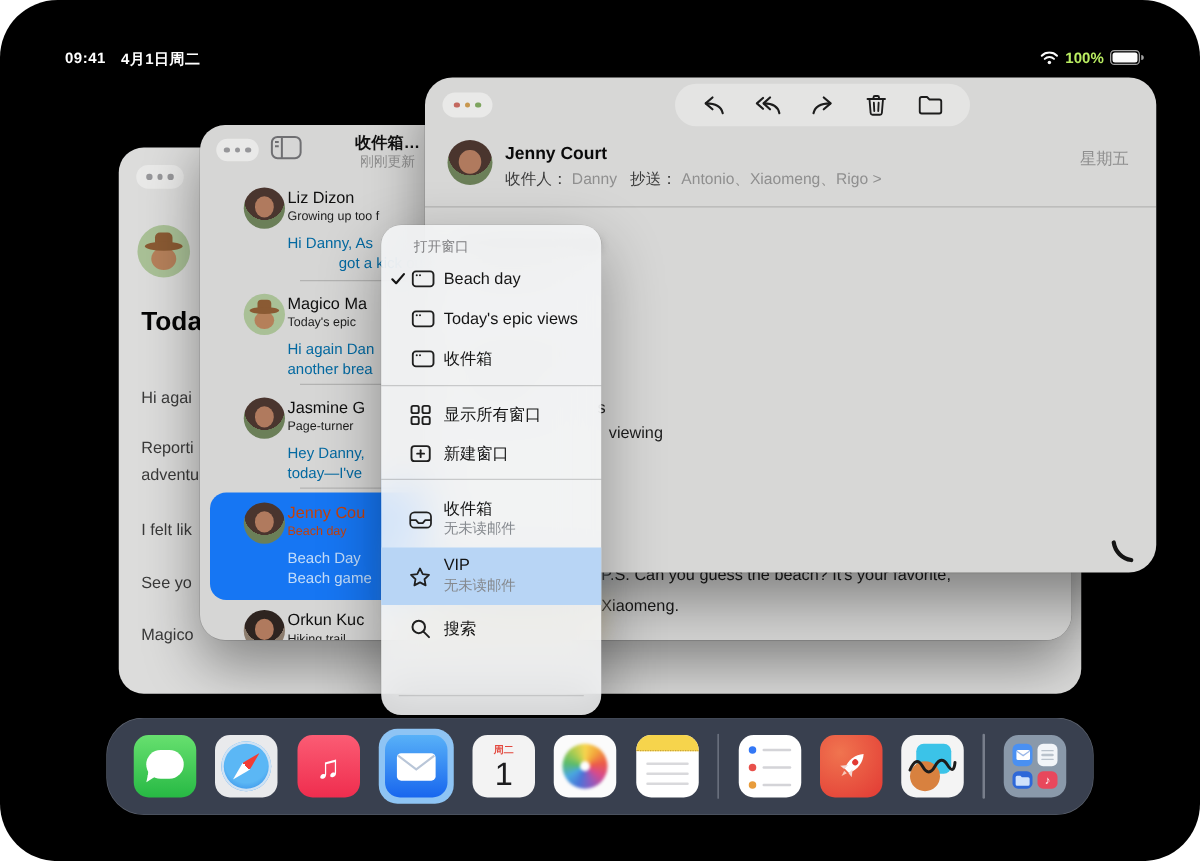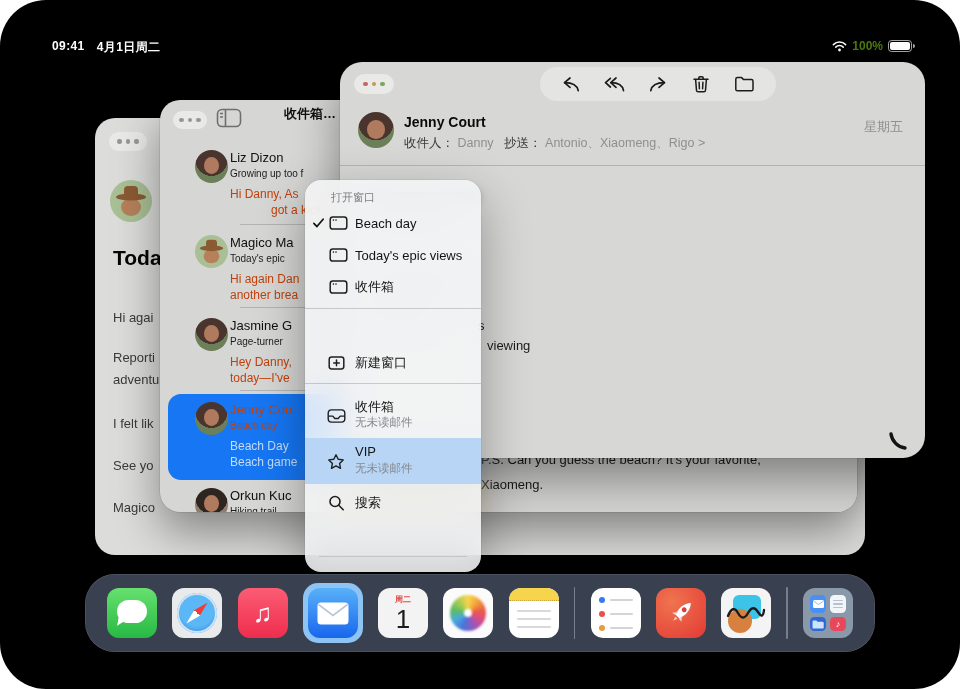--- a/index.html
+++ b/index.html
@@ -8,21 +8,21 @@
   #ipad{position:absolute;left:0;top:0;width:960px;height:689px;background:#000;border-radius:46px;}
   #screen{position:absolute;left:30px;top:30px;width:900px;height:629px;border-radius:26px;overflow:hidden;
     background:
       radial-gradient(240px 150px at 100% 0%, rgba(133,160,153,.95) 0%, rgba(133,160,153,0) 62%),
       radial-gradient(200px 230px at 101% 76%, rgba(30,104,111,.95) 0%, rgba(30,104,111,0) 60%),
       linear-gradient(115deg, rgba(255,255,255,.14) 4%, rgba(255,255,255,0) 30%),
       linear-gradient(158deg,#68851a0 0%, #64809feb 0%, #6682ab 0%, #5a74a3 28%, #4c5d92 52%, #3d4b80 74%, #2d386b 100%);
   }
   
   .status-left{position:absolute;left:22px;top:9px;color:#fff;font-size:12px;font-weight:700;letter-spacing:.4px;display:flex;gap:12px;}
-  .status-right{position:absolute;right:18px;top:9px;display:flex;align-items:center;gap:5px;color:#4d7c0f;font-size:12px;font-weight:700;}
+  .status-right{position:absolute;right:18px;top:9px;display:flex;align-items:center;gap:5px;color:#bef264;font-size:12px;font-weight:700;}
   .battery{position:relative;width:24px;height:12px;border:1px solid rgba(255,255,255,.65);border-radius:3.5px;}
   .battery i{position:absolute;left:1px;top:1px;bottom:1px;right:1px;background:#fff;border-radius:2px;}
   .battery u{position:absolute;right:-4px;top:3px;width:2px;height:4px;background:rgba(255,255,255,.65);border-radius:0 2px 2px 0;}
   
   .window{position:absolute;background:#d8d8d7;border-radius:20px;
     box-shadow:0 20px 45px rgba(0,0,0,.40),0 0 0 .5px rgba(0,0,0,.15);}
   .pill{position:absolute;display:flex;align-items:center;justify-content:center;gap:4px;background:#e9e9e8;border-radius:11px;}
   .pill b{width:4.5px;height:4.5px;border-radius:50%;background:#97979a;}
   .avatar{position:absolute;border-radius:50%;overflow:hidden;}
   .hair-avatar{background:radial-gradient(circle at 50% 30%,#4a352e 0 56%,#6b7f58 57%);}
@@ -34,21 +34,21 @@
   #back-window .heading{position:absolute;left:18px;top:128px;font-size:21px;font-weight:700;color:#050505;}
   #back-window .bl{position:absolute;left:18px;font-size:13px;color:#3a3a3a;white-space:nowrap;}
   
   #inbox-window{left:130px;top:70px;width:697px;height:412px;background:#d6d6d5;z-index:2;overflow:hidden;}
   #inbox-window .mw-title{position:absolute;left:0;top:5px;width:300px;text-align:center;font-size:13px;font-weight:700;color:#111;}
   #inbox-window .mw-status{position:absolute;left:0;top:22px;width:300px;text-align:center;font-size:11px;color:#8d8d8d;}
   .msg-row{position:absolute;left:0;width:345px;height:86px;}
   .msg-row .avatar{left:35px;top:0;width:33px;height:33px;}
   .msg-row .sender{position:absolute;left:70px;top:0;font-size:13px;font-weight:400;color:#0f0f0f;white-space:nowrap;}
   .msg-row .subject{position:absolute;left:70px;top:18px;font-size:10px;font-weight:500;color:#1c1c1c;white-space:nowrap;}
-  .msg-row .prev{position:absolute;left:70px;font-size:12px;color:#c2410c;white-space:nowrap;}
+  .msg-row .prev{position:absolute;left:70px;font-size:12px;color:#0369a1;white-space:nowrap;}
   .msg-row.selected .sender,.msg-row.selected .subject{color:#c2410c;}
   .msg-row.selected .prev{color:#c3ddfa;}
   #sel-bg{position:absolute;left:8px;top:294px;width:330px;height:86px;border-radius:13px;background:var(--selection-blue,#1676f3);}
   .memoji{background:#a9c096;}
   #reading-pane{position:absolute;left:300px;top:0;right:0;bottom:0;background:#d3d3d2;}
   #reading-pane .pl{position:absolute;left:21px;font-size:13px;color:#1a1a1a;white-space:nowrap;}
   #beach-smudge{position:absolute;left:160px;top:325px;width:160px;height:90px;border-radius:10px;filter:blur(10px);
     background:linear-gradient(180deg,#b9d2e8 0 45%,#d9c9a0 60% 100%);opacity:.8;}
   
   #msg-window{left:310px;top:32px;width:585px;height:396px;background:#d7d7d6;border-radius:22px;z-index:4;overflow:hidden;}
@@ -182,20 +182,21 @@
           </div>
     <span style="position:absolute;left:56px;top:8px;">
       <svg width="26" height="20" viewBox="0 0 26 20" fill="none" stroke="#6f6f72" stroke-width="1.6">
         <rect x="1.5" y="1.5" width="23" height="17" rx="4.5"></rect>
               <line x1="9.5" y1="1.5" x2="9.5" y2="18.5"></line>
         <line x1="4" y1="5.5" x2="7" y2="5.5"></line>
               <line x1="4" y1="9" x2="7" y2="9"></line>
       </svg>
     </span>
     <div class="mw-title">收件箱…</div>
+    <div class="mw-status">刚刚更新</div>
 
     <div id="sel-bg"></div>
     <div id="reading-pane">
       <div class="pl" style="top:312px;">the beach? It's your favorite, Xiaomeng</div>
       <div class="pl" style="top:352px;">P.S. Can you guess the beach? It's your favorite,</div>
       <div class="pl" style="top:377px;">Xiaomeng.</div>
     </div>
     <div id="beach-smudge"></div>
 
     <div class="msg-row" style="top:50px;">
@@ -347,20 +348,31 @@
                 <rect x="1.2" y="1.6" width="16.6" height="12" rx="2.6"></rect>
                 <circle cx="4.4" cy="4.6" r=".8" fill="#1f1f1f" stroke="none"></circle>
                 <circle cx="7" cy="4.6" r=".8" fill="#1f1f1f" stroke="none"></circle>
               </svg>
       </span>
       <span class="lbl">收件箱</span>
     </div>
 
     <div class="po-sep" style="top:128px;"></div>
 
+    <div class="po-row" style="top:137px;">
+      <span class="ic" style="left:23px;">
+        <svg width="17" height="17" viewBox="0 0 17 17" fill="none" stroke="#1f1f1f" stroke-width="1.5">
+                <rect x="1.2" y="1.2" width="5.8" height="5.8" rx="1.4"></rect>
+                <rect x="10" y="1.2" width="5.8" height="5.8" rx="1.4"></rect>
+                <rect x="1.2" y="10" width="5.8" height="5.8" rx="1.4"></rect>
+                <rect x="10" y="10" width="5.8" height="5.8" rx="1.4"></rect>
+              </svg>
+      </span>
+      <span class="lbl">显示所有窗口</span>
+    </div>
 
     <div class="po-row" style="top:168px;">
       <span class="ic" style="left:23px;">
         <svg width="17" height="15" viewBox="0 0 17 15" fill="none" stroke="#1f1f1f" stroke-width="1.5" stroke-linecap="round">
                 <rect x="1.2" y="1.4" width="14.6" height="12" rx="2.4"></rect>
                 <line x1="8.5" y1="4.6" x2="8.5" y2="10.2"></line>
                 <line x1="5.7" y1="7.4" x2="11.3" y2="7.4"></line>
               </svg>
       </span>
       <span class="lbl">新建窗口</span>

